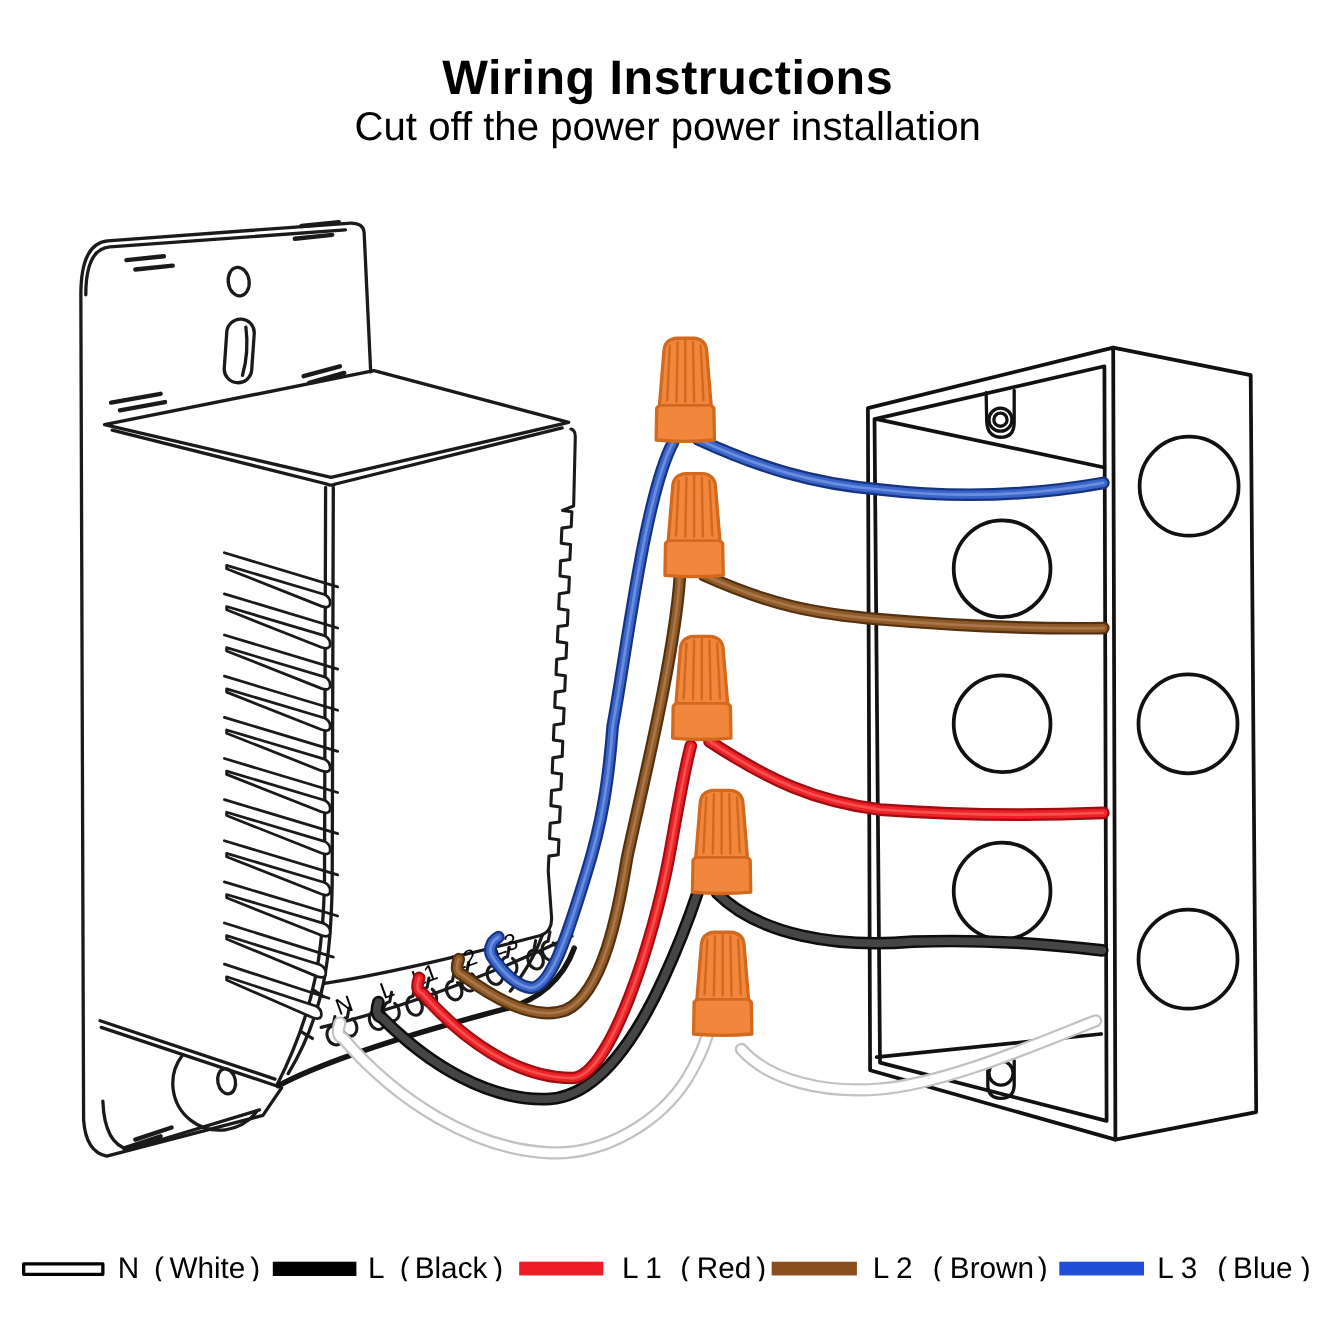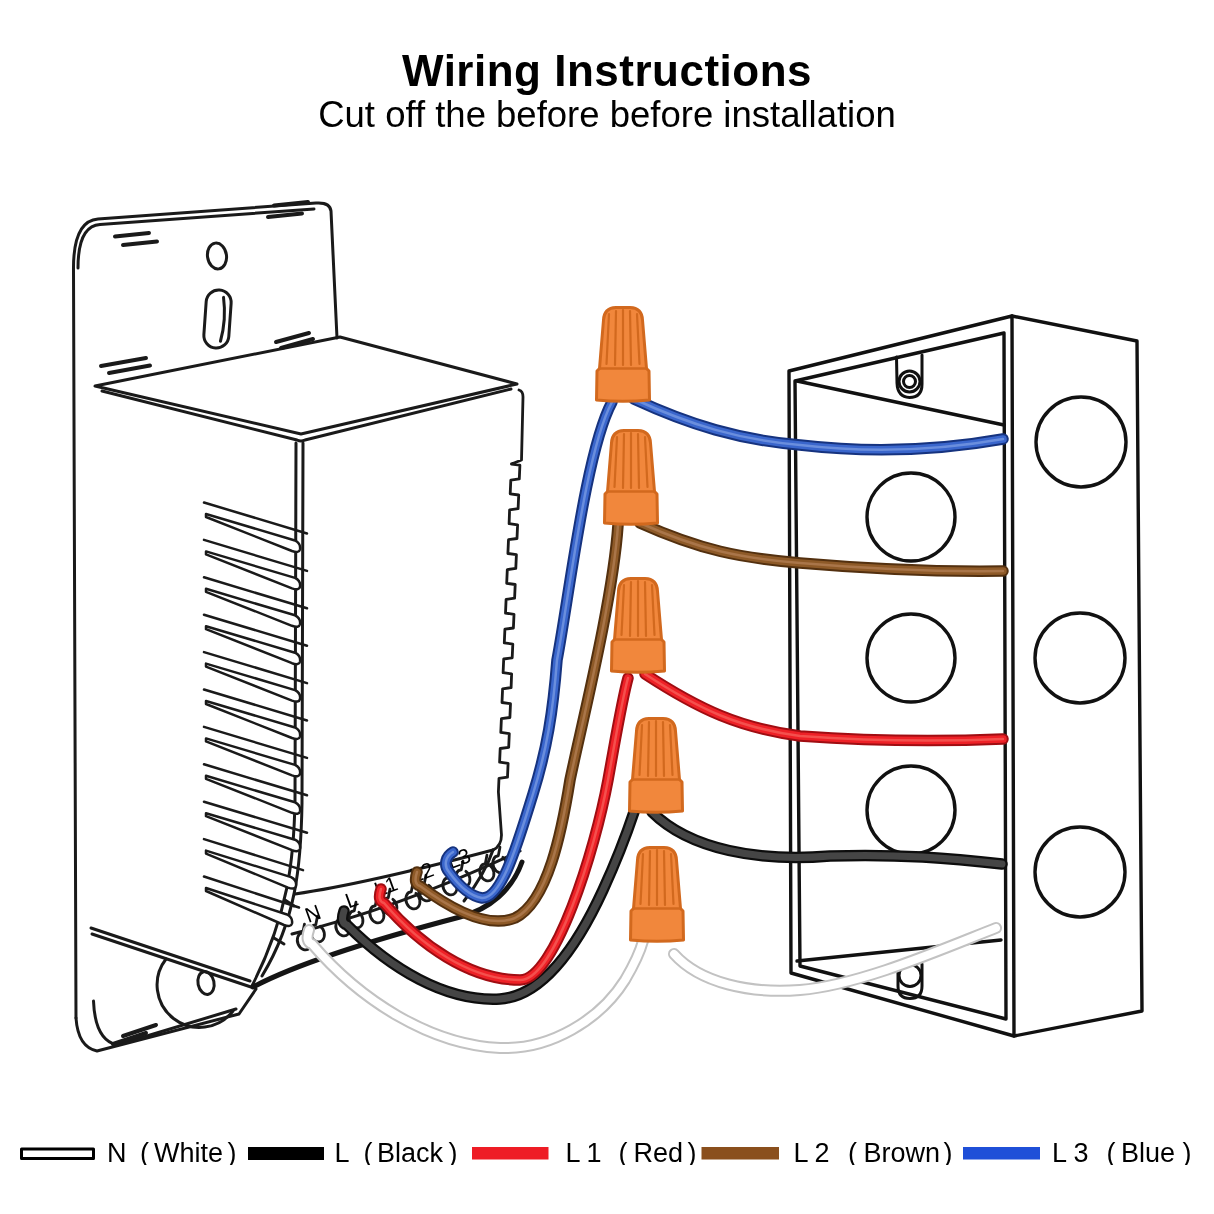--- a/index.html
+++ b/index.html
@@ -7,21 +7,21 @@
 font-family:"Liberation Sans", sans-serif;}
 .title{position:absolute;left:0;top:46px;width:1214px;text-align:center;
 font-size:44px;font-weight:bold;color:#000;letter-spacing:0.5px;}
 .subtitle{position:absolute;left:0;top:94px;width:1214px;text-align:center;
 font-size:36.5px;color:#000;}
 </style>
 </head>
 <body>
 <div id="page">
 <div class="title">Wiring Instructions</div>
-<div class="subtitle">Cut off the before before installation</div>
+<div class="subtitle">Cut off the power power installation</div>
 <svg width="1214" height="1214" viewBox="0 0 1214 1214" style="position:absolute;left:0;top:0;" fill="none" stroke-linecap="round" stroke-linejoin="round">
 
 <g stroke="#1a1a1a" stroke-width="3">
   <path d="M76,1018 L73.5,270 Q73,221 98,219 L316,203 Q330,202 331,211 L337,338"></path>
   <path d="M78,268 Q78,226 100,224.5 L314,209"></path>
   <path d="M76,1018 Q78,1047 97,1051 L239,1014 L256,989"></path>
   <path d="M93.5,1001 Q95,1040 117,1045 L236,1009"></path>
   <ellipse cx="217" cy="256" rx="9.5" ry="13" transform="rotate(-8 217 256)"></ellipse>
   <g transform="rotate(4 217.5 319)">
     <rect x="205" y="290" width="25" height="58" rx="12.5"></rect>

